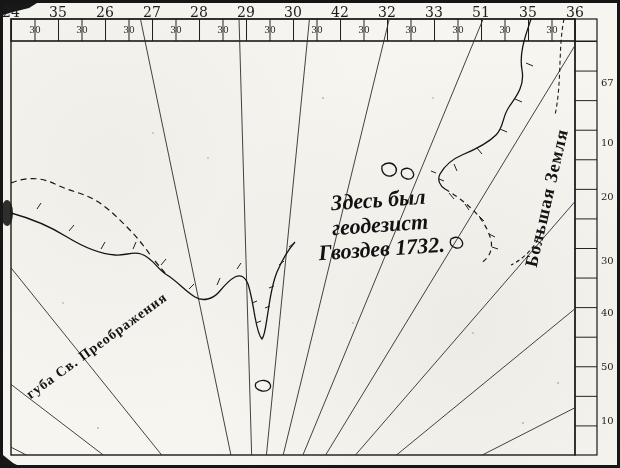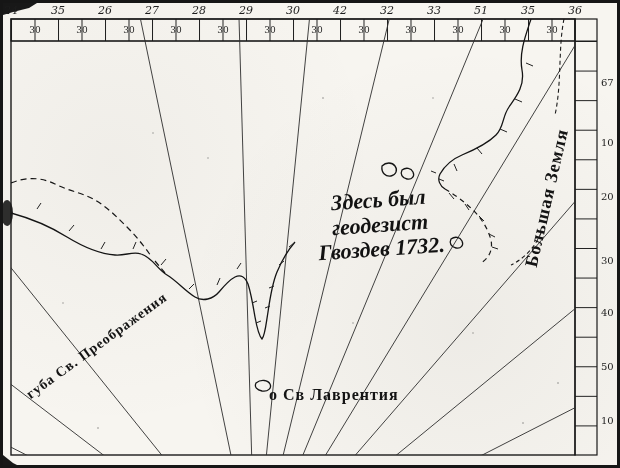--- a/index.html
+++ b/index.html
@@ -7,21 +7,21 @@
   #stage {
     position:relative; width:620px; height:468px;
     background:
       radial-gradient(circle at 18% 35%, rgba(60,55,45,.04), transparent 45%),
       radial-gradient(circle at 75% 70%, rgba(60,55,45,.05), transparent 50%),
       #f7f5f0;
     border:3px solid #161616; overflow:hidden;
     font-family:"Liberation Serif", serif; color:#1a1a1a;
   }
   #stage svg { position:absolute; inset:0; }
-  .num  { position:absolute; top:1px;  font-family:"DejaVu Serif", serif; font-size:11px; transform:translateX(-50%); color:#1d1d1d;font-style:italic; }
+  .num  { position:absolute; top:1px;  font-family:"DejaVu Serif", serif; font-size:14px; transform:translateX(-50%); color:#1d1d1d; }
   .half { position:absolute; top:22px; font-family:"DejaVu Serif", serif; font-size:9px;  transform:translateX(-50%); color:#2a2a2a; }
   .lat  { position:absolute; left:598px; font-family:"DejaVu Serif", serif; font-size:10px; color:#1d1d1d;margin-top:28px; }
   .lbl  { position:absolute; font-weight:700; white-space:nowrap; color:#141414; }
   .lbl-diomede    { left:352px; top:116px; font-size:16px; letter-spacing:1px; }
   .lbl-lavrentiya { left:266px; top:383px; font-size:16px; letter-spacing:1px; }
   .lbl-bolshaya   { left:544px; top:195px; font-size:18px; letter-spacing:1px;
                     transform:translate(-50%,-50%) rotate(-77deg); }
   .lbl-guba       { left:94px; top:343px; font-size:14px; letter-spacing:1px;
                     transform:translate(-50%,-50%) rotate(-36deg); }
   .inscription    { position:absolute; left:292px; top:185px; width:170px; text-align:center;
@@ -172,15 +172,14 @@
 
 
   <div class="inscription">
     <div>Здесь был</div>
     <div>геодезист</div>
     <div>Гвоздев 1732.</div>
   </div>
 
   <span class="lbl lbl-bolshaya">Большая Земля</span>
   <span class="lbl lbl-guba">губа Св. Преображения</span>
-  <span class="lbl lbl-lavrentiya">о Св Лаврентия</span>
 
 </div>
 
 </body></html>

